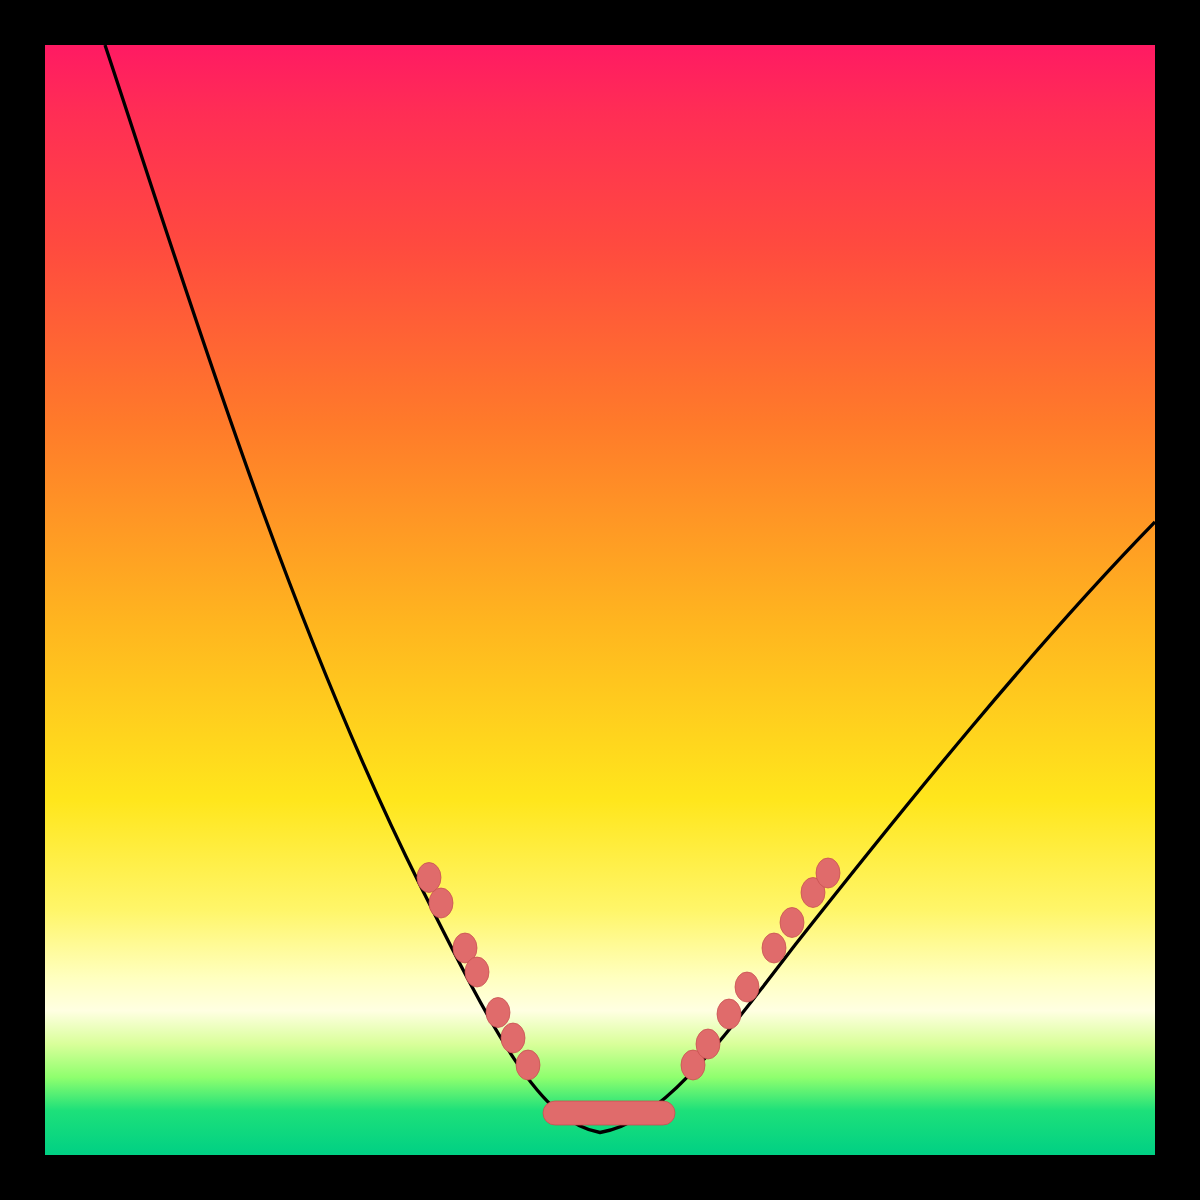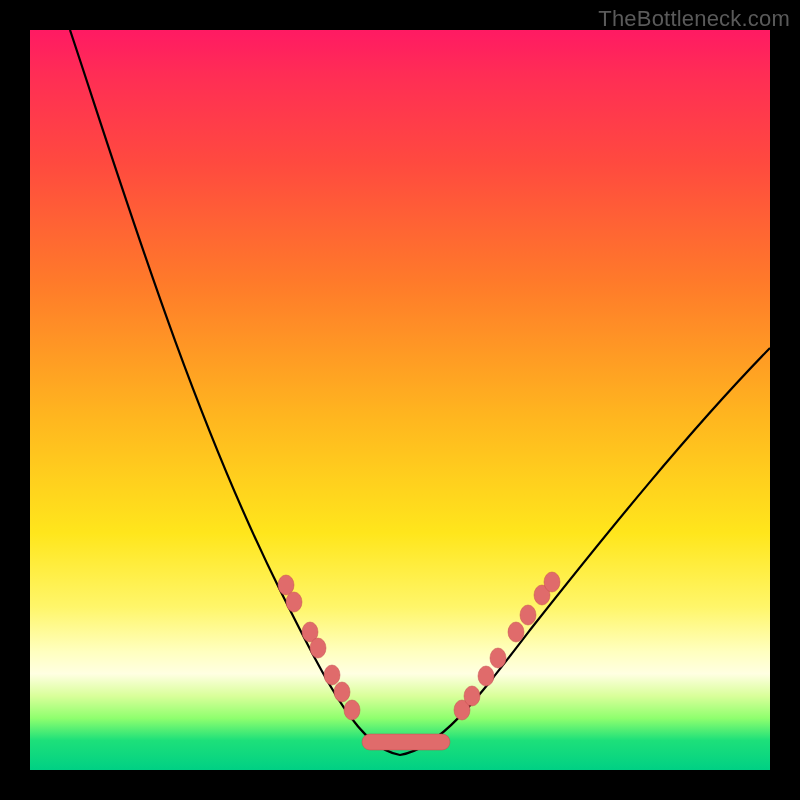--- a/index.html
+++ b/index.html
@@ -104,14 +104,13 @@
       <ellipse class="dot" cx="456" cy="646" rx="8" ry="10"></ellipse>
       <ellipse class="dot" cx="468" cy="628" rx="8" ry="10"></ellipse>
       <ellipse class="dot" cx="486" cy="602" rx="8" ry="10"></ellipse>
       <ellipse class="dot" cx="498" cy="585" rx="8" ry="10"></ellipse>
       <ellipse class="dot" cx="512" cy="565" rx="8" ry="10"></ellipse>
       <ellipse class="dot" cx="522" cy="552" rx="8" ry="10"></ellipse>
     </svg>
 
   </div>
 
-  <div class="watermark">TheBottleneck.com</div>
 </div>
 
 </body></html>

